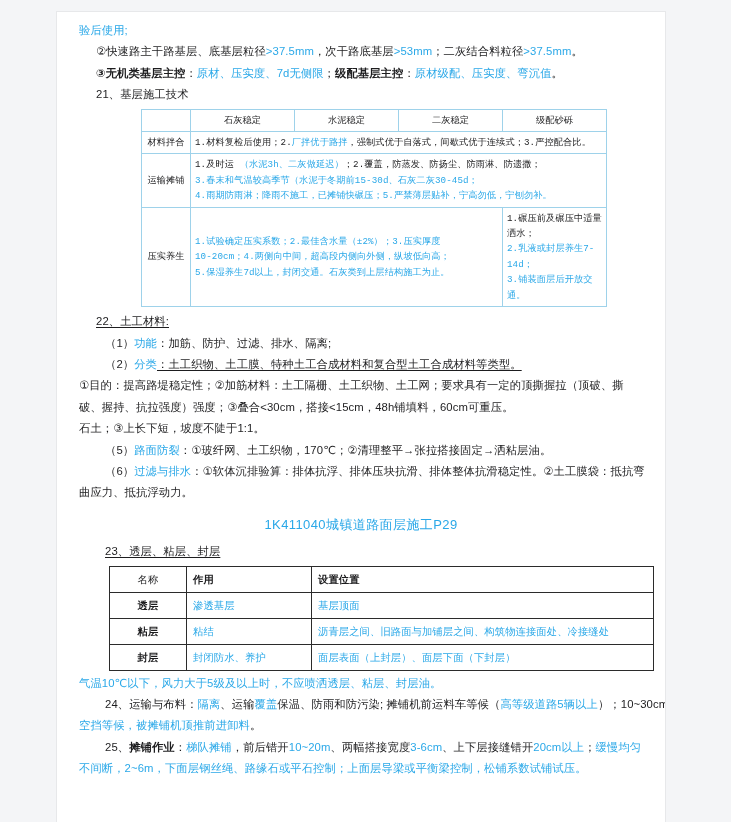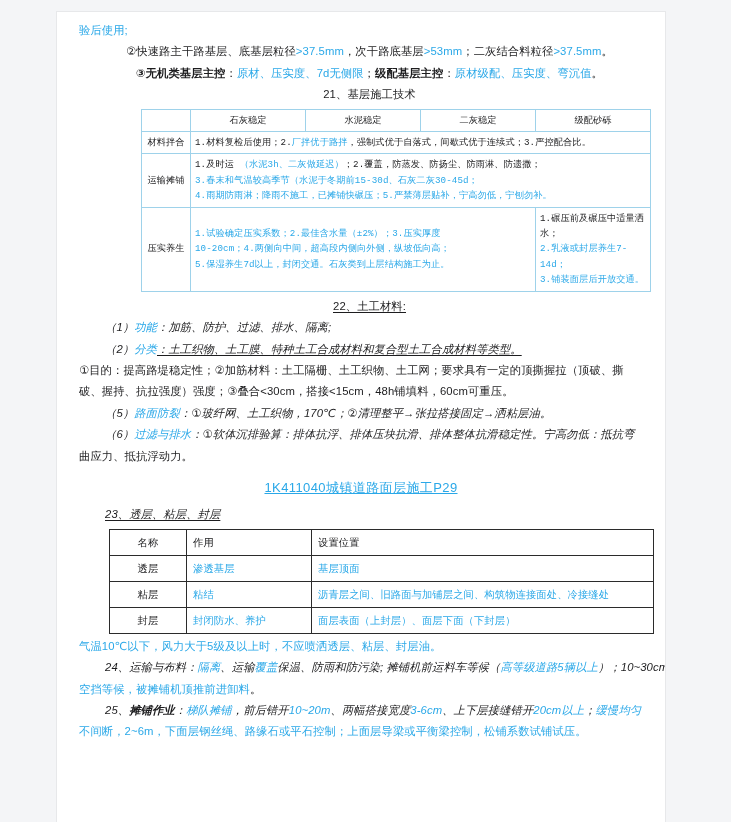--- a/index.html
+++ b/index.html
@@ -24,31 +24,31 @@
     overflow: hidden;
   }
   #doc {
     padding: 8px 22px 0 22px;
     font-size: 11.3px;
     line-height: 21.4px;
     color: #1d1d1f;
     letter-spacing: 0.1px;
   }
   .ln { white-space: nowrap; }
-  .ind1 { padding-left: 17px; text-align: center; }
-  .ind2 { padding-left: 26px; font-style: italic; }
+  .ind1 { padding-left: 17px; }
+  .ind2 { padding-left: 26px; }
   .hl   { color: #2aa8e8; }
   .b    { font-weight: bold; }
   .u    { text-decoration: underline; text-underline-offset: 2px; }
 
   
   .tbl1 {
     border-collapse: collapse;
     margin: 3px 0 4px 62px;
-    width: 510px;
+    width: 466px;
     table-layout: fixed;
     font-size: 9.2px;
     line-height: 15.4px;
   }
   .tbl1 td {
     border: 1px solid #9ed2ea;
     padding: 3px 4px;
     vertical-align: middle;
     color: #1d1d1f;
   }
@@ -65,29 +65,28 @@
     font-size: 10.3px;
     line-height: 17px;
   }
   .tbl2 td {
     border: 1px solid #2b2b2b;
     padding: 4px 6px;
     vertical-align: middle;
   }
   .tbl2 td.c1 { width: 64px;  text-align: center; }
   .tbl2 td.c2 { width: 112px; }
-  .tbl2 .bold { font-weight: normal; color: #1d1d1f; }
+  .tbl2 .bold { font-weight: bold; color: #1d1d1f; }
 
   .title-line {
     text-align: center;
     color: #2aa8e8;
     font-size: 13px;
     margin: 10px 0 6px 0;
     letter-spacing: 0.4px;
-    text-decoration: underline;
   }
 </style>
 </head>
 <body>
 
 <div id="page">
   <div id="doc">
 
     <div class="ln hl">验后使用;</div>
 
@@ -133,24 +132,25 @@
     <div class="ln ind1 u">22、土工材料:</div>
 
     <div class="ln ind2"><span>（1）</span><span class="hl">功能</span><span>：加筋、防护、过滤、排水、隔离;</span></div>
 
     <div class="ln ind2"><span>（2）</span><span class="hl">分类</span><span class="u">：土工织物、土工膜、特种土工合成材料和复合型土工合成材料等类型。</span></div>
 
 
     <div class="ln">①目的：提高路堤稳定性；②加筋材料：土工隔栅、土工织物、土工网；要求具有一定的顶撕握拉（顶破、撕</div>
     <div class="ln">破、握持、抗拉强度）强度；③叠合&lt;30cm，搭接&lt;15cm，48h铺填料，60cm可重压。</div>
 
+    <div class="ln">石土；③上长下短，坡度不陡于1:1。</div>
 
     <div class="ln ind2"><span>（5）</span><span class="hl">路面防裂</span><span>：①玻纤网、土工织物，170℃；②清理整平→张拉搭接固定→洒粘层油。</span></div>
 
-    <div class="ln ind2"><span>（6）</span><span class="hl">过滤与排水</span><span>：①软体沉排验算：排体抗浮、排体压块抗滑、排体整体抗滑稳定性。宁高勿低：抵抗弯</span></div>
+    <div class="ln ind2"><span>（6）</span><span class="hl">过滤与排水</span><span>：①软体沉排验算：排体抗浮、排体压块抗滑、排体整体抗滑稳定性。②土工膜袋：抵抗弯</span></div>
     <div class="ln">曲应力、抵抗浮动力。</div>
 
     <div class="title-line">1K411040城镇道路面层施工P29</div>
 
     <div class="ln ind2 u">23、透层、粘层、封层</div>
 
     <table class="tbl2">
       <tbody>
           <tr>
         <td class="c1">名称</td>

